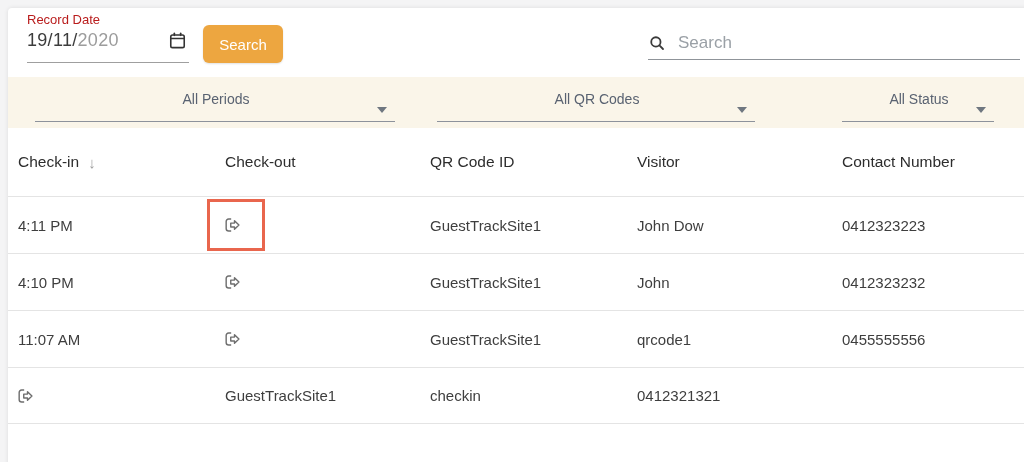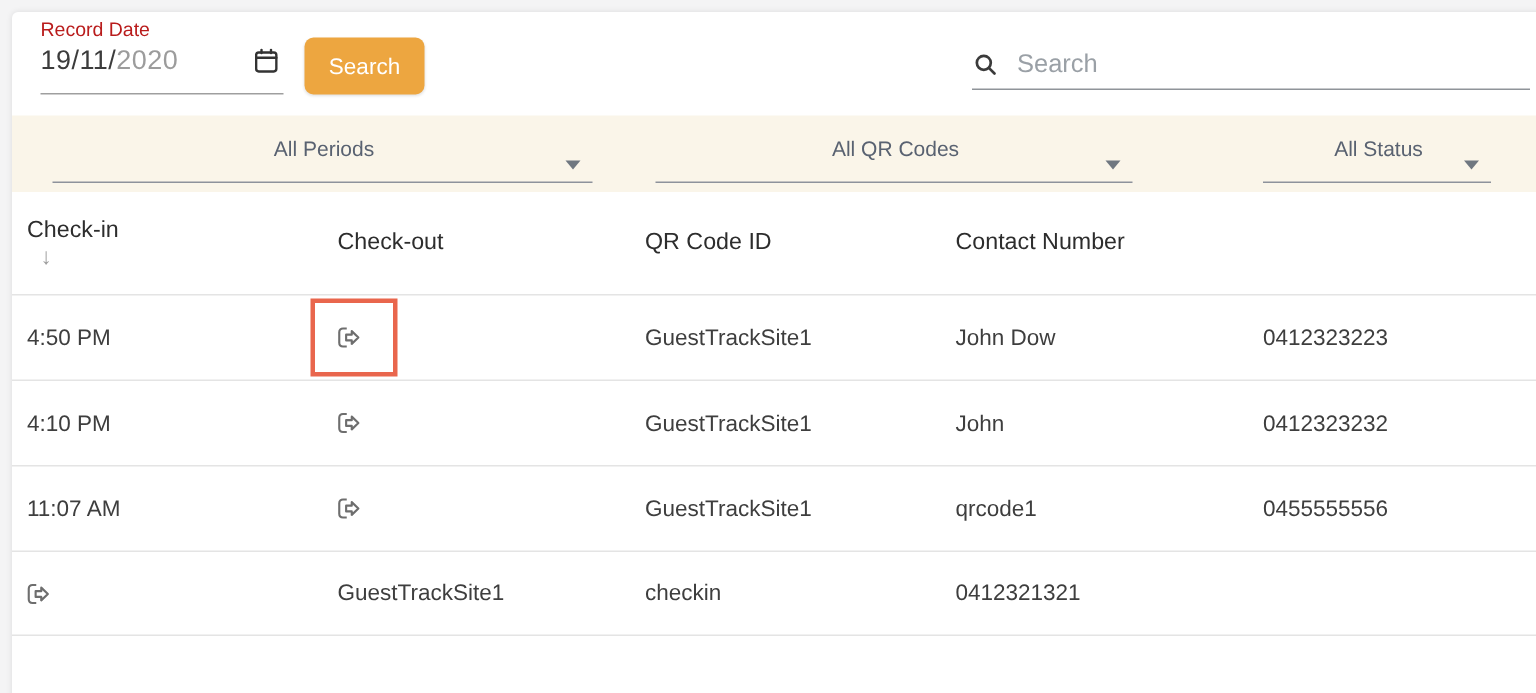--- a/index.html
+++ b/index.html
@@ -72,21 +72,21 @@
   .grid {
     display: grid;
     grid-template-columns: 207px 205px 207px 205px 1fr;
     padding-left: 10px;
     align-items: center;
   }
   .thead {
     position: absolute; left: 0; right: 0; top: 120px; height: 68px;
     font-size: 15.5px; color: #2d2d2d;
   }
-  .th { display: flex; align-items: flex-start; flex-direction: column; }
+  .th { display: flex; align-items: flex-end; }
   .sort-arrow { margin-left: 9px; color: #9e9e9e; font-size: 15px; }
   .tbody { position: absolute; left: 0; right: 0; top: 188px; }
   .trow {
     height: 57px; border-top: 1px solid #e4e4e4;
     font-size: 15px; color: #3e3e3e;
   }
   .trow:last-child { border-bottom: 1px solid #e4e4e4; }
   .cell-checkout { position: relative; display: flex; align-items: center; height: 100%; }
   .checkout-btn {
     display: flex; align-items: center; justify-content: center;
@@ -152,28 +152,31 @@
       <span>Check-in</span>
       <span class="sort-arrow">↓</span>
     </div>
     <div class="th">
         <span>Check-out</span>
       </div>
     <div class="th">
         <span>QR Code ID</span>
       </div>
     <div class="th">
+        <span>Visitor</span>
+      </div>
+    <div class="th">
         <span>Contact Number</span>
       </div>
   </div>
 
   <div class="tbody">
 
     <div class="trow grid">
-      <div>4:50 PM</div>
+      <div>4:11 PM</div>
       <div class="cell-checkout">
         <div class="highlight-box"></div>
         <button class="checkout-btn">
           <svg width="20" height="20" viewBox="0 0 24 24" fill="none" stroke="#6e6e6e" stroke-width="1.7" stroke-linejoin="round">
             <path d="M11 4.8 H8 C6.2 4.8 5 6 5 7.8 V16.2 C5 18 6.2 19.2 8 19.2 H11"></path>
             <path d="M10.5 9.7 H15 V6.9 L20.3 12 L15 17.1 V14.3 H10.5 Z"></path>
           </svg>
         </button>
       </div>
       <div>GuestTrackSite1</div>

